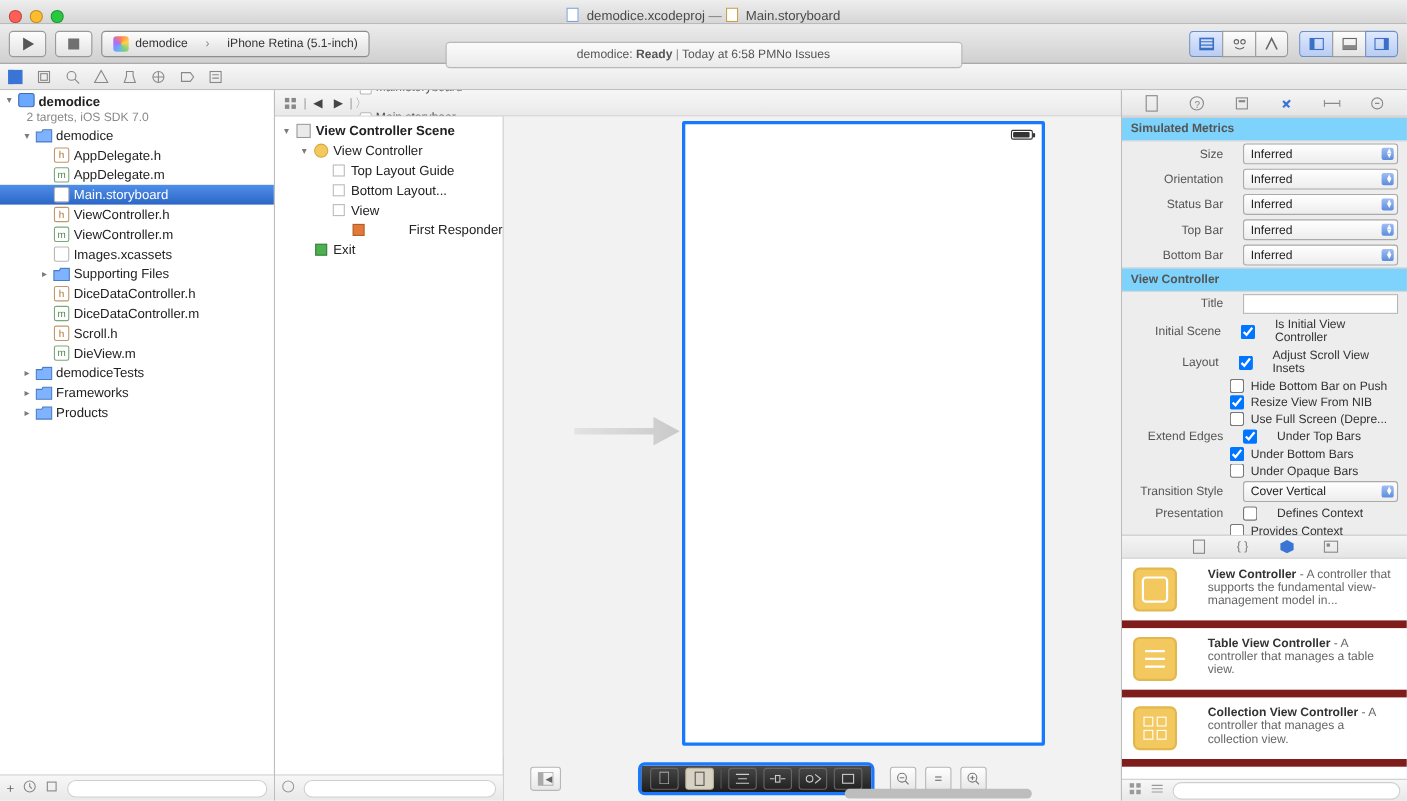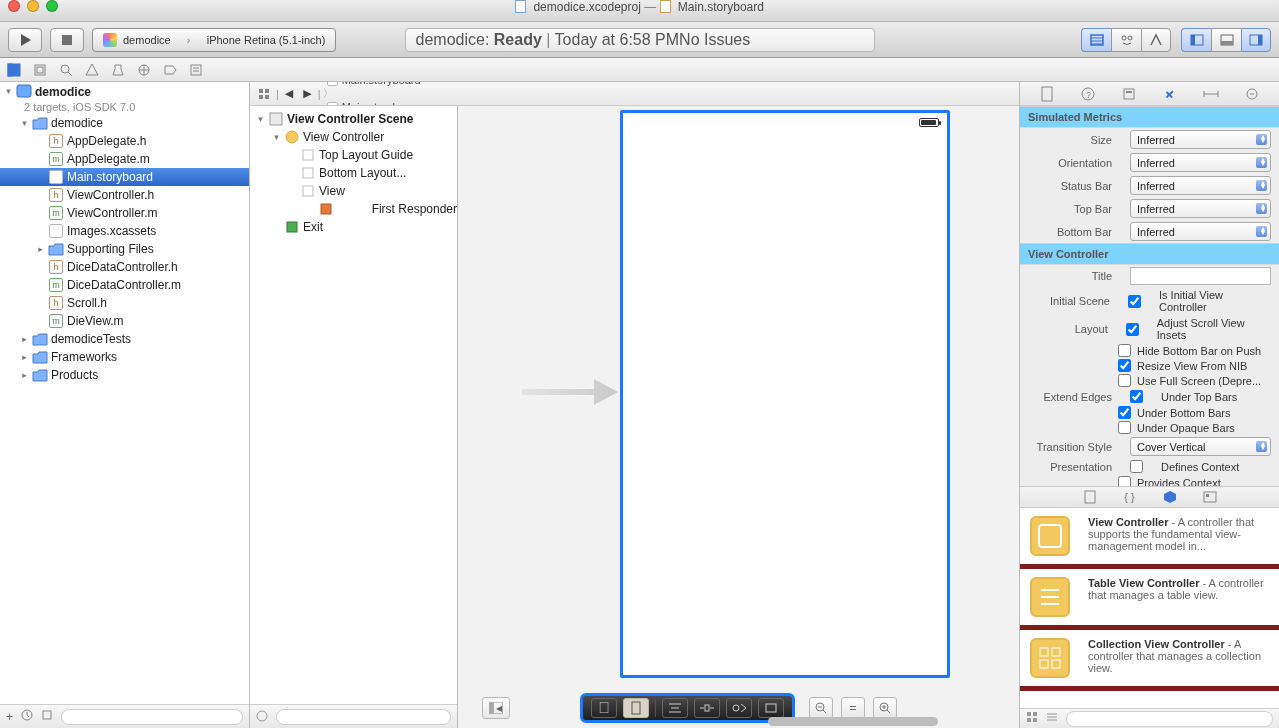--- a/index.html
+++ b/index.html
@@ -1,38 +1,38 @@
 <!DOCTYPE html>
 <html><head>
 <meta charset="utf-8">
 <style>
   * { box-sizing: border-box; margin: 0; padding: 0; font-family: "Lucida Grande", "Helvetica Neue", Arial, sans-serif; }
   html, body { width: 1279px; height: 728px; overflow: hidden; background: #ededed; }
   
-  .titlebar { height: 22px; background: linear-gradient(#eee,#d6d6d6); border-bottom:1px solid #b5b5b5; display:flex; align-items:flex-start; position:relative; }
+  .titlebar { height: 22px; background: linear-gradient(#eee,#d6d6d6); border-bottom:1px solid #b5b5b5; display:flex; align-items:flex-end; position:relative; }
   .traffic { display:flex; gap:7px; padding-left:8px; }
   .tl-btn { width:12px; height:12px; border-radius:50%; border:1px solid rgba(0,0,0,.25); }
   .tl-red{background:#ff5f57}.tl-yellow{background:#febc2e}.tl-green{background:#28c840}
   .title-center{ position:absolute; left:0; right:0; text-align:center; font-size:12px; color:#4a4a4a; pointer-events:none;}
   .title-center .sep{color:#777}
   .doc-ico{display:inline-block;width:11px;height:13px;margin:0 4px -2px 0;background:#fff;border:1px solid #7aa3d8;position:relative}
   .doc-ico.sb{border-color:#c9a04e}
   
   .toolbar { height:36px; background:linear-gradient(#ececec,#d0d0d0); border-bottom:1px solid #9a9a9a; display:flex; align-items:center; padding:0 8px; gap:8px; position:relative;}
   .tbtn { height:24px; background:linear-gradient(#fdfdfd,#e3e3e3); border:1px solid #9a9a9a; border-radius:4px; display:flex; align-items:center; justify-content:center; min-width:30px; font-size:11px; color:#444;}
   .tbtn.play{min-width:34px}
   .tbtn.stop{min-width:34px}
   .tri-play{width:0;height:0;border-top:6px solid transparent;border-bottom:6px solid transparent;border-left:10px solid #555;margin-left:2px}
   .sq-stop{width:10px;height:10px;background:#707070}
   .scheme{display:flex;align-items:center;height:24px;border:1px solid #8d8d8d;border-radius:4px;background:linear-gradient(#fdfdfd,#dedede);overflow:hidden;font-size:11px;color:#333}
   .scheme .seg{display:flex;align-items:center;height:100%;padding:0 10px;gap:6px}
   .scheme .divider{width:16px;display:flex;align-items:center;justify-content:center;color:#888}
   .app-ico{width:14px;height:14px;display:inline-block;position:relative}
   .app-ico::before{content:"";position:absolute;inset:0;background:conic-gradient(#ff7f50,#ffd24a,#7fd07f,#6aa9ff,#b06aff,#ff7f50);border-radius:3px}
-  .status-pill{position:absolute;left:50%;transform:translateX(-50%);top:6px;height:24px;width:470px;border:1px solid #b8b8b8;border-radius:4px;background:linear-gradient(#fbfbfb,#eaeaea);display:flex;align-items:center;font-size:16px;color:#555;padding:0 10px;justify-content:flex-start}
+  .status-pill{position:absolute;left:50%;transform:translateX(-50%);top:16px;height:24px;width:470px;border:1px solid #b8b8b8;border-radius:4px;background:linear-gradient(#fbfbfb,#eaeaea);display:flex;align-items:center;font-size:11px;color:#555;padding:0 10px;justify-content:center}
   .status-pill .mid{color:#888}
   .right-tbtns{margin-left:auto;display:flex;gap:10px}
   .seggrp{display:flex}
   .seggrp .tbtn{border-radius:0;border-right-width:0}
   .seggrp .tbtn:first-child{border-top-left-radius:4px;border-bottom-left-radius:4px}
   .seggrp .tbtn:last-child{border-top-right-radius:4px;border-bottom-right-radius:4px;border-right-width:1px}
   .ico{width:14px;height:14px;display:inline-block}
   .ico svg{width:14px;height:14px;display:block}
   .tbtn.active{background:linear-gradient(#dfe9ff,#b9cdf2);border-color:#6f8fc7}
   
@@ -95,21 +95,21 @@
   .popup::after{content:"";position:absolute;right:3px;top:3px;width:11px;height:11px;background:linear-gradient(#9fbef3,#5e8ddc);border-radius:2px}
   .popup .arr{position:absolute;right:5px;top:4px;font-size:8px;line-height:4px;color:#fff;z-index:1}
   .tinput{flex:1;height:18px;border:1px solid #b7b7b7;background:#fff;border-radius:0;padding:0 4px;font-size:11px}
   .chk{width:13px;height:13px;flex:0 0 13px}
   .chk-row{display:flex;align-items:center;gap:6px;padding:1px 8px 1px 98px}
   .chk-row .txt{color:#333;white-space:nowrap;overflow:hidden;text-overflow:ellipsis}
   .libtabs{height:22px;border-top:1px solid #c9c9c9;border-bottom:1px solid #c9c9c9;background:linear-gradient(#f5f5f5,#e5e5e5);display:flex;align-items:center;justify-content:center;gap:22px;color:#777}
   .libtabs .lt{width:18px;height:16px;display:flex;align-items:center;justify-content:center}
   .libtabs .lt.active{color:#3a75d6}
   .library{flex:0 0 200px;overflow:auto;background:#fff}
-  .lib-item{display:flex;gap:18px;padding:8px 10px;border-bottom:5px solid #7f1d1d}
+  .lib-item{display:flex;gap:28px;padding:8px 10px;border-bottom:7px solid #7f1d1d}
   .lib-ico{width:40px;height:40px;border:2px solid #e2b84e;background:#f3c95f;border-radius:6px;flex:0 0 40px;display:flex;align-items:center;justify-content:center}
   .lib-txt{font-size:11px;color:#666}
   .lib-txt b{color:#333}
   .lib-bottom{height:20px;border-top:1px solid #cfcfcf;background:linear-gradient(#f7f7f7,#e8e8e8);display:flex;align-items:center;padding:0 6px;gap:8px;font-size:12px;color:#777}
 </style>
 </head>
 <body>
 
 <div class="titlebar">
   <div class="traffic">

